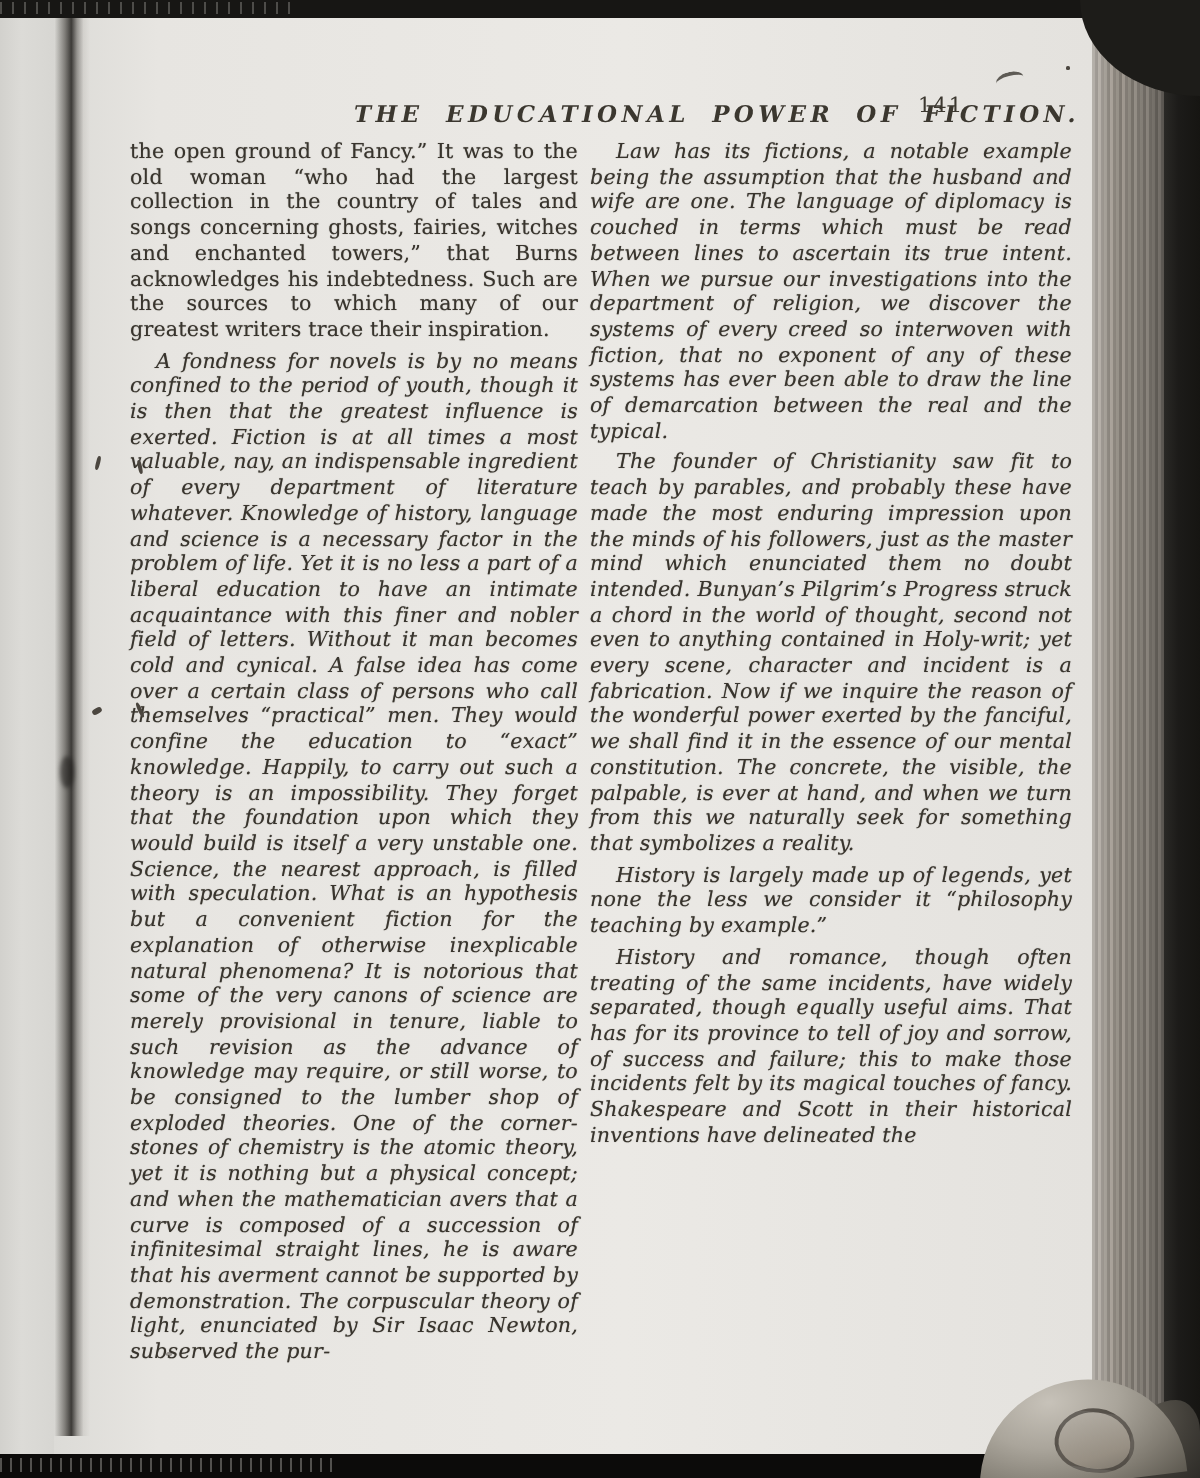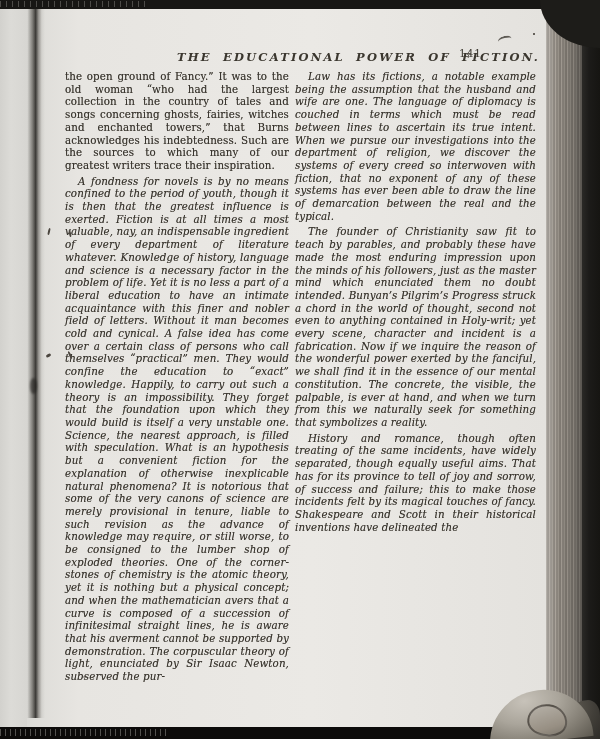--- a/index.html
+++ b/index.html
@@ -126,20 +126,21 @@
     </div>
 
     <div class="columns">
       <div class="col left">
           <p class="">the open ground of Fancy.” It was to the old woman “who had the largest collection in the country of tales and songs concerning ghosts, fairies, witches and enchanted towers,” that Burns acknowledges his indebtedness. Such are the sources to which many of our greatest writers trace their inspiration.</p>
           <p class="indent">A fondness for novels is by no means confined to the period of youth, though it is then that the greatest influence is exerted. Fiction is at all times a most valuable, nay, an indispensable ingredient of every department of literature whatever. Knowledge of history, language and science is a necessary factor in the problem of life. Yet it is no less a part of a liberal education to have an intimate acquaintance with this finer and nobler field of letters. Without it man becomes cold and cynical. A false idea has come over a certain class of persons who call themselves “practical” men. They would confine the education to “exact” knowledge. Happily, to carry out such a theory is an impossibility. They forget that the foundation upon which they would build is itself a very unstable one. Science, the nearest approach, is filled with speculation. What is an hypothesis but a convenient fiction for the explanation of otherwise inexplicable natural phenomena? It is notorious that some of the very canons of science are merely provisional in tenure, liable to such revision as the advance of knowledge may require, or still worse, to be consigned to the lumber shop of exploded theories. One of the corner-stones of chemistry is the atomic theory, yet it is nothing but a physical concept; and when the mathematician avers that a curve is composed of a succession of infinitesimal straight lines, he is aware that his averment cannot be supported by demonstration. The corpuscular theory of light, enunciated by Sir Isaac Newton, subserved the pur-</p>
         </div>
       <div class="col right">
           <p class="indent">Law has its fictions, a notable example being the assumption that the husband and wife are one. The language of diplomacy is couched in terms which must be read between lines to ascertain its true intent. When we pursue our investigations into the department of religion, we discover the systems of every creed so interwoven with fiction, that no exponent of any of these systems has ever been able to draw the line of demarcation between the real and the typical.</p>
           <p class="indent">The founder of Christianity saw fit to teach by parables, and probably these have made the most enduring impression upon the minds of his followers, just as the master mind which enunciated them no doubt intended. Bunyan’s Pilgrim’s Progress struck a chord in the world of thought, second not even to anything contained in Holy-writ; yet every scene, character and incident is a fabrication. Now if we inquire the reason of the wonderful power exerted by the fanciful, we shall find it in the essence of our mental constitution. The concrete, the visible, the palpable, is ever at hand, and when we turn from this we naturally seek for something that symbolizes a reality.</p>
+          <p class="indent">History is largely made up of legends, yet none the less we consider it “philosophy teaching by example.”</p>
           <p class="indent">History and romance, though often treating of the same incidents, have widely separated, though equally useful aims. That has for its province to tell of joy and sorrow, of success and failure; this to make those incidents felt by its magical touches of fancy. Shakespeare and Scott in their historical inventions have delineated the</p>
         </div>
     </div>
 
     <span class="artifact a1"></span>
     <span class="artifact a2"></span>
     <span class="artifact a3"></span>
     <span class="artifact a4"></span>
   </div>
 

